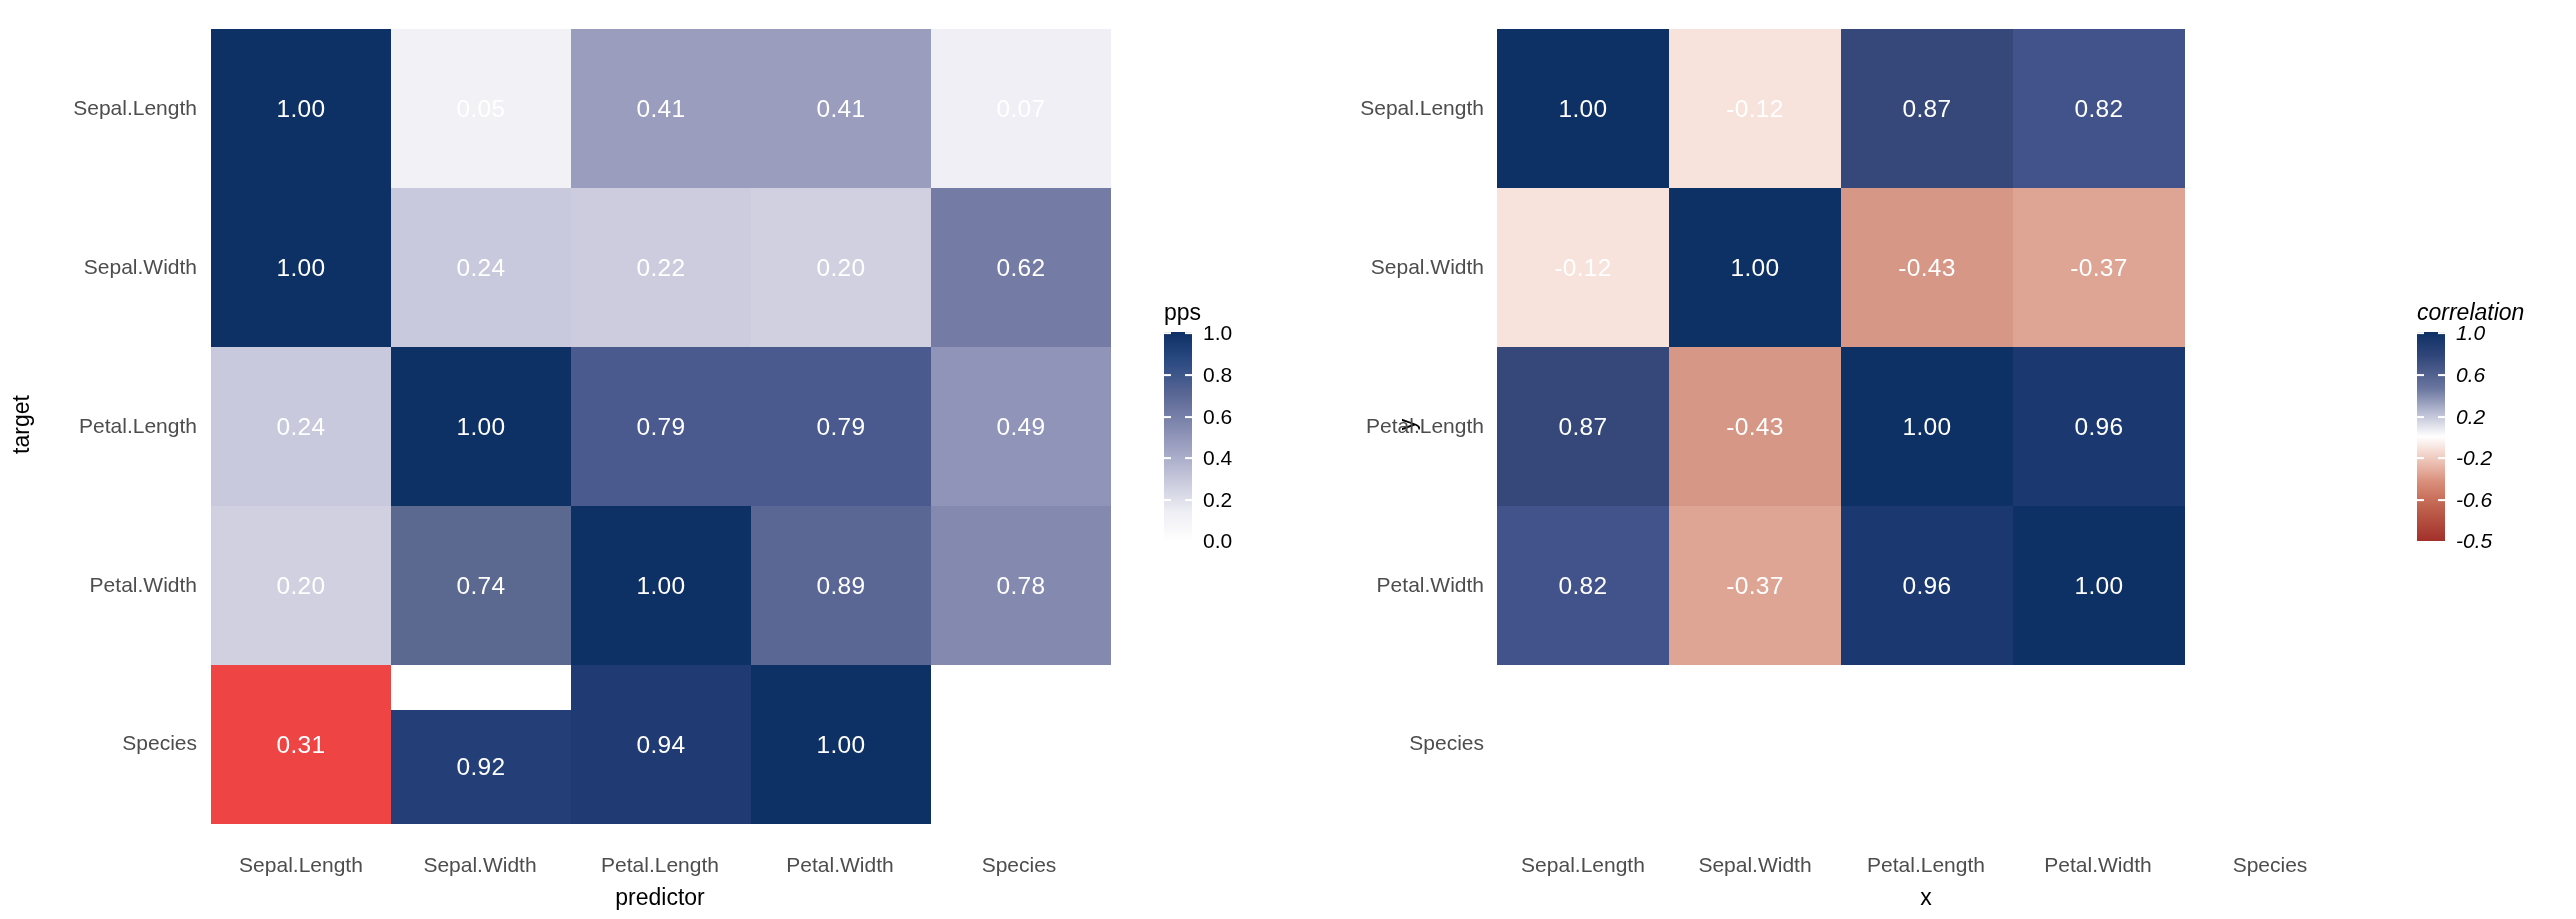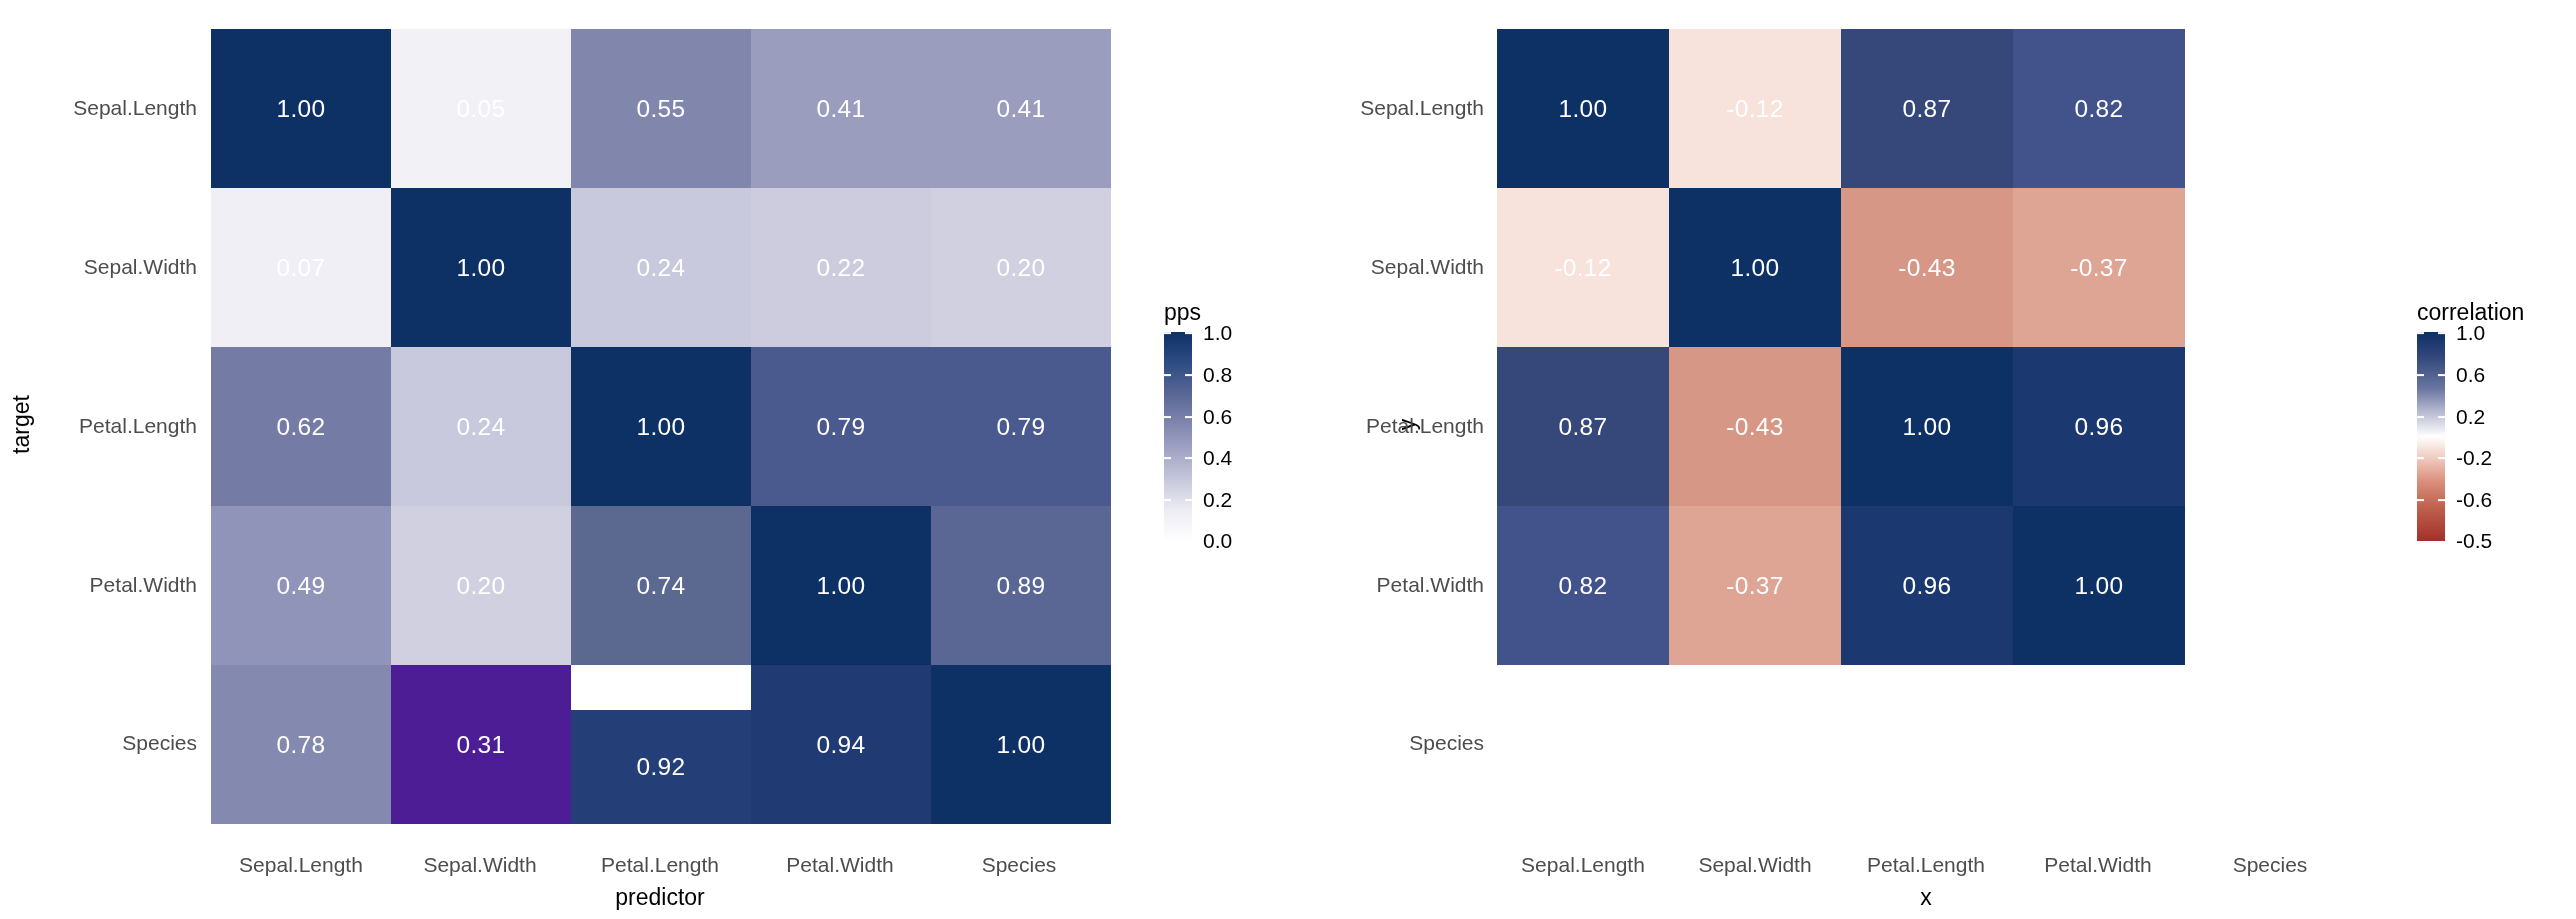--- a/index.html
+++ b/index.html
@@ -111,21 +111,20 @@
   <div class="ytick" style="top:108px;  width:159px; left:38px;">Sepal.Length</div>
   <div class="ytick" style="top:267px;  width:159px; left:38px;">Sepal.Width</div>
   <div class="ytick" style="top:426px;  width:159px; left:38px;">Petal.Length</div>
   <div class="ytick" style="top:585px;  width:159px; left:38px;">Petal.Width</div>
   <div class="ytick" style="top:743px; width:159px; left:38px;">Species</div>
 
   <div class="heatgrid" style="left:211px; top:29px; width:899px; height:794px;
               grid-template-columns:repeat(5,180px); grid-template-rows:repeat(5,159px);">
     <div class="cell" style="background: rgb(13, 48, 101);">1.00</div>
     <div class="cell" style="background: rgb(242, 241, 246);">0.05</div>
-    <div class="cell" style="background: rgb(128, 134, 172);">0.55</div>
     <div class="cell" style="background: rgb(154, 157, 189);">0.41</div>
     <div class="cell" style="background: rgb(154, 157, 189);">0.41</div>
 
     <div class="cell" style="background: rgb(240, 239, 245);">0.07</div>
     <div class="cell" style="background: rgb(13, 48, 101);">1.00</div>
     <div class="cell" style="background: rgb(200, 201, 220);">0.24</div>
     <div class="cell" style="background: rgb(204, 204, 222);">0.22</div>
     <div class="cell" style="background: rgb(208, 208, 225);">0.20</div>
 
     <div class="cell" style="background: rgb(116, 124, 166);">0.62</div>
@@ -134,21 +133,21 @@
     <div class="cell" style="background: rgb(74, 90, 142);">0.79</div>
     <div class="cell" style="background: rgb(74, 90, 142);">0.79</div>
 
     <div class="cell" style="background: rgb(144, 148, 185);">0.49</div>
     <div class="cell" style="background: rgb(208, 208, 225);">0.20</div>
     <div class="cell" style="background: rgb(91, 104, 143);">0.74</div>
     <div class="cell" style="background: rgb(13, 48, 101);">1.00</div>
     <div class="cell" style="background: rgb(90, 103, 149);">0.89</div>
 
     <div class="cell" style="background: rgb(132, 138, 175);">0.78</div>
-    <div class="cell" style="background: #4c1d95;">0.31</div>
+    <div class="cell" style="background: #ef4444;">0.31</div>
     <div class="cell" style="background: rgb(36, 63, 119); margin-top: 45px;">0.92</div>
     <div class="cell" style="background: rgb(32, 59, 115);">0.94</div>
     <div class="cell" style="background: rgb(13, 48, 101);">1.00</div>
   </div>
 
   <div class="xtick" style="left:301px;  top:853px;">Sepal.Length</div>
   <div class="xtick" style="left:480px;  top:853px;">Sepal.Width</div>
   <div class="xtick" style="left:660px; top:853px;">Petal.Length</div>
   <div class="xtick" style="left:840px; top:853px;">Petal.Width</div>
   <div class="xtick" style="left:1019px; top:853px;">Species</div>
@@ -228,21 +227,21 @@
   </div>
 
   <div class="xtick" style="left:295px;  top:853px;">Sepal.Length</div>
   <div class="xtick" style="left:467px;  top:853px;">Sepal.Width</div>
   <div class="xtick" style="left:638px; top:853px;">Petal.Length</div>
   <div class="xtick" style="left:810px; top:853px;">Petal.Width</div>
   <div class="xtick" style="left:982px; top:853px;">Species</div>
 
   <div class="axis-title-x" style="left:638px; top:884px;">x</div>
 
-  <div class="legend" style="left:1129px; top:299px; width:147px; height:258px;">
+  <div class="legend" style="left:1129px; top:299px; width:147px; height:258px;font-style:italic;">
     <div class="legend-title">correlation</div>
     <div class="legend-bar" style="left:0px; top:33px; height:209px;
                 background:linear-gradient(to bottom,#0d3065 0%,#32477b 12%,#6a76a0 27%,#b5b9d0 38%,#ffffff 50%,#f0ccc1 60%,#d98d79 72%,#c16450 83%,#a2302a 100%);"></div>
 
     <div class="legend-tickline" style="left:0px;  top:34px;"></div>
     <div class="legend-tickline" style="left:21px; top:34px;"></div>
     <div class="legend-tick-label" style="left:39px; top:34px;">1.0</div>
 
     <div class="legend-tickline" style="left:0px;  top:76px;"></div>
     <div class="legend-tickline" style="left:21px; top:76px;"></div>

